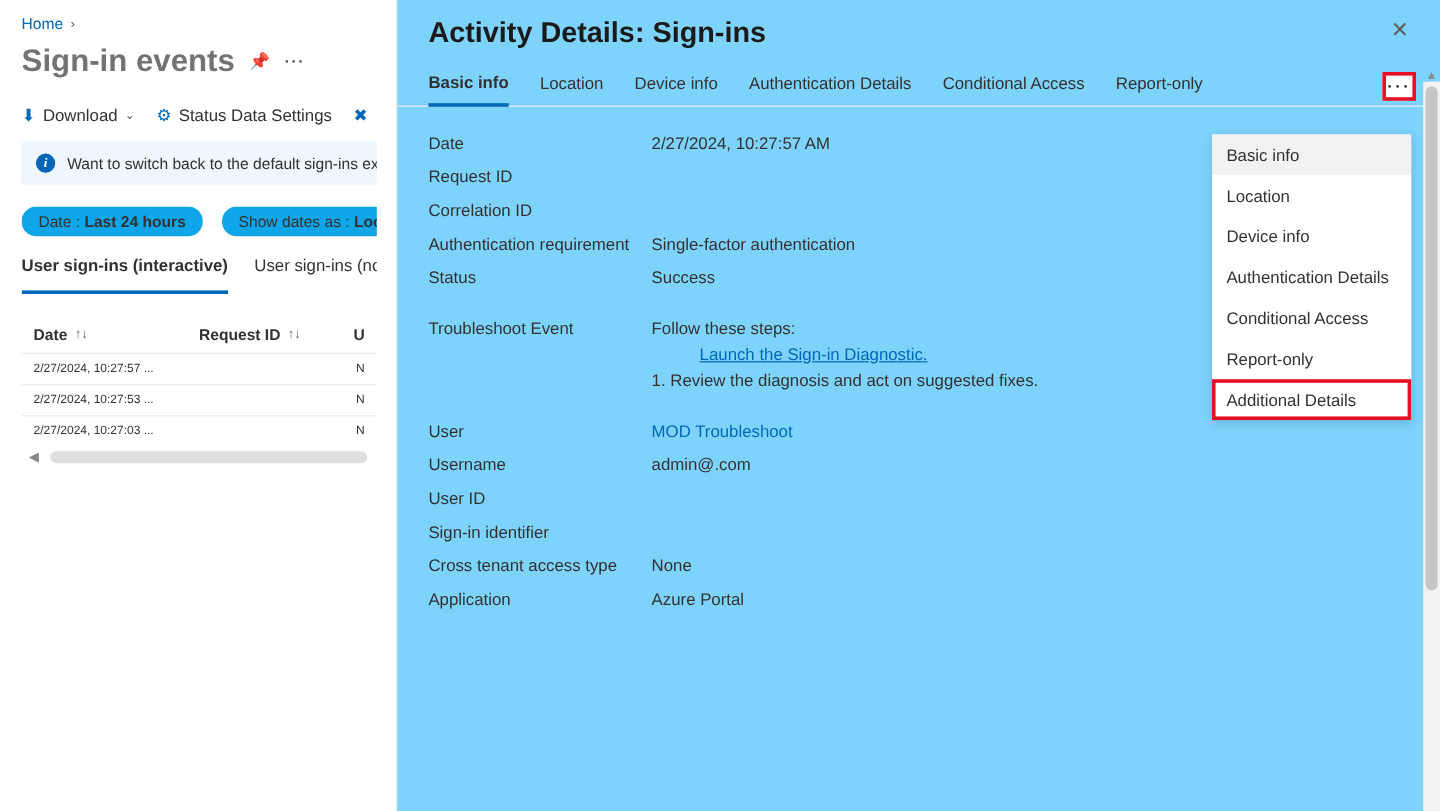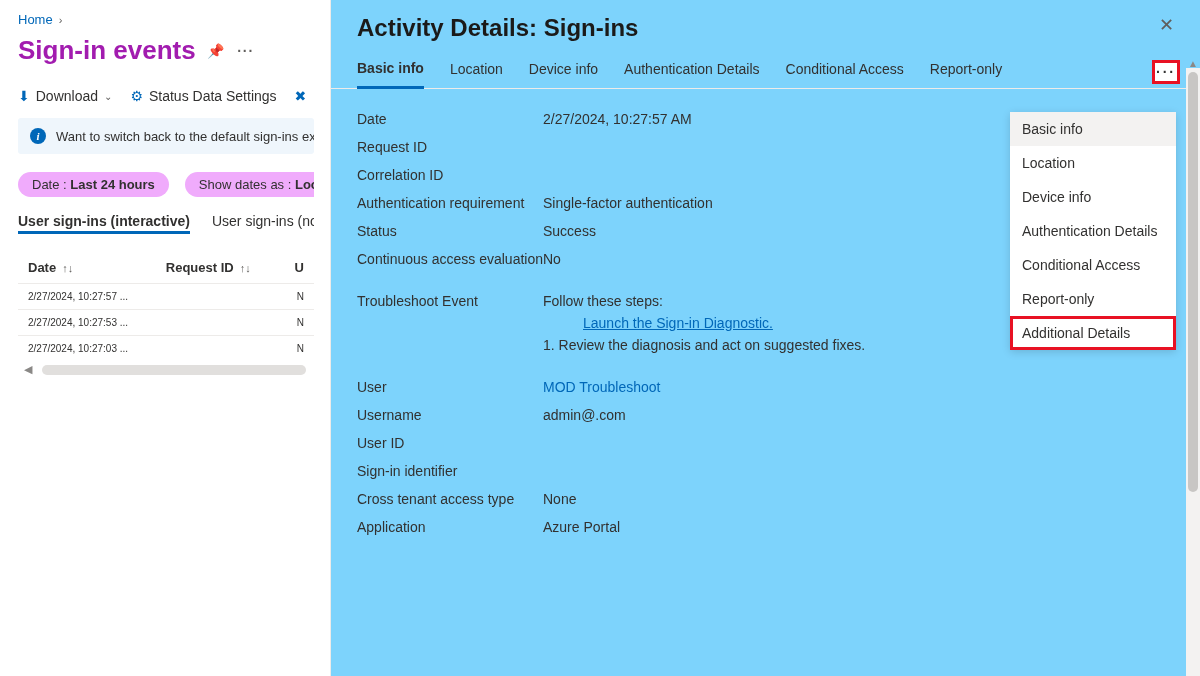--- a/index.html
+++ b/index.html
@@ -4,38 +4,38 @@
 <style>
   * { box-sizing: border-box; margin: 0; padding: 0; }
   body { font-family: "Segoe UI", Arial, sans-serif; font-size: 14px; color: #323130; background: #fff; width: 1200px; height: 676px; overflow: hidden; position: relative; }
   
   
   .left-panel { position: absolute; left: 0; top: 0; width: 330px; height: 500px; padding: 12px 16px 0 18px; }
   .breadcrumb { display: flex; align-items: center; gap: 6px; margin-bottom: 8px; }
   .breadcrumb a { color: #0067b8; text-decoration: none; font-size: 13px; }
   .breadcrumb .chev { color: #605e5c; font-size: 11px; }
   .page-title-row { display: flex; align-items: center; gap: 12px; margin-bottom: 22px; }
-  .page-title { font-size: 26px; font-weight: 600; color: #a21caf; }
+  .page-title { font-size: 26px; font-weight: 600; color: #737373; }
   .pin-icon { color: #605e5c; }
   .more-dots { color: #605e5c; letter-spacing: 1px; font-weight: bold; }
   
   .toolbar { display: flex; align-items: center; gap: 18px; margin-bottom: 14px; color: #323130; font-size: 14px; }
   .toolbar-item { display: flex; align-items: center; gap: 6px; }
   .toolbar-icon { color: #0067b8; }
   .chev-small { font-size: 10px; color: #605e5c; }
   
   .info-banner { background: #eff6fc; border-radius: 3px; padding: 10px 12px; display: flex; align-items: center; gap: 10px; font-size: 13px; margin-bottom: 18px; white-space: nowrap; overflow: hidden; }
   .info-icon { width: 16px; height: 16px; border-radius: 50%; background: #0067b8; color: #fff; display: inline-flex; align-items: center; justify-content: center; font-size: 11px; font-weight: bold; font-style: italic; font-family: serif; flex-shrink: 0; }
   
   .filter-row { display: flex; gap: 16px; margin-bottom: 16px; white-space: nowrap; overflow: hidden; }
-  .filter-pill { background: #f0abfc; border-radius: 14px; padding: 5px 14px; font-size: 13px; color: #323130; }
+  .filter-pill { background: #0ea5e9; border-radius: 14px; padding: 5px 14px; font-size: 13px; color: #323130; }
   .filter-pill .bold { font-weight: 600; }
   
   .sub-tabs { display: flex; gap: 22px; margin-bottom: 4px; white-space: nowrap; overflow: hidden; }
-  .sub-tab { font-size: 14px; padding-bottom: 2px; color: #323130; }
+  .sub-tab { font-size: 14px; padding-bottom: 13px; color: #323130; }
   .sub-tab.active { font-weight: 600; border-bottom: 3px solid #0067b8; }
   
   .table { margin-top: 18px; }
   .thead { display: flex; gap: 30px; padding: 8px 10px 8px 10px; font-weight: 600; font-size: 13px; color: #323130; white-space: nowrap; overflow: hidden; }
   .th { display: flex; align-items: center; gap: 6px; }
   .th .sort { color: #605e5c; font-size: 11px; }
   .th.date { width: 120px; }
   .th.req { width: 110px; }
   .tbody .trow { display: flex; gap: 30px; padding: 7px 10px; border-top: 1px solid #edebe9; font-size: 10px; white-space: nowrap; overflow: hidden; }
   .trow .cell.date { width: 120px; }
@@ -193,24 +193,20 @@
         <div class="v"></div>
       </div>
     <div class="kv-row">
         <div class="k">Authentication requirement</div>
         <div class="v">Single-factor authentication</div>
       </div>
     <div class="kv-row">
         <div class="k">Status</div>
         <div class="v">Success</div>
       </div>
-    <div class="kv-row">
-        <div class="k">Continuous access evaluation</div>
-        <div class="v">No</div>
-      </div>
     <div class="spacer"></div>
     <div class="kv-row troubleshoot">
       <div class="k">Troubleshoot Event</div>
       <div class="v">
         <div class="steps-title">Follow these steps:</div>
         <a href="#" class="steps-link">Launch the Sign-in Diagnostic.</a>
         <div class="steps-item">1. Review the diagnosis and act on suggested fixes.</div>
       </div>
     </div>
     <div class="spacer"></div>

